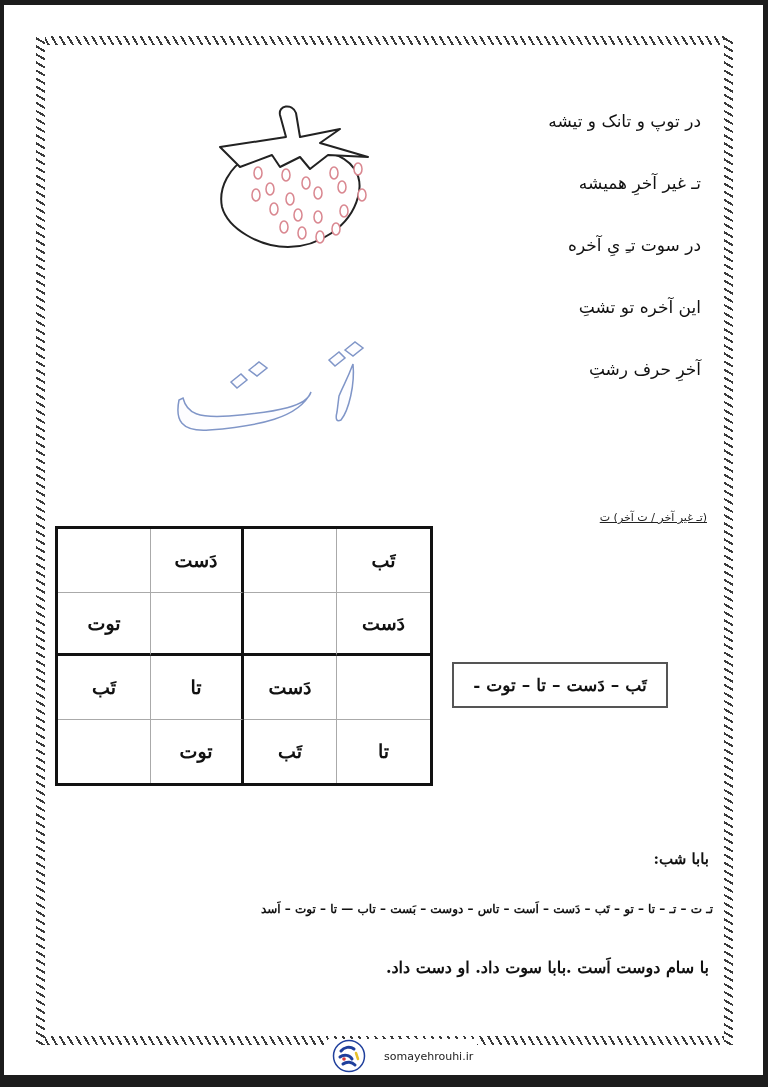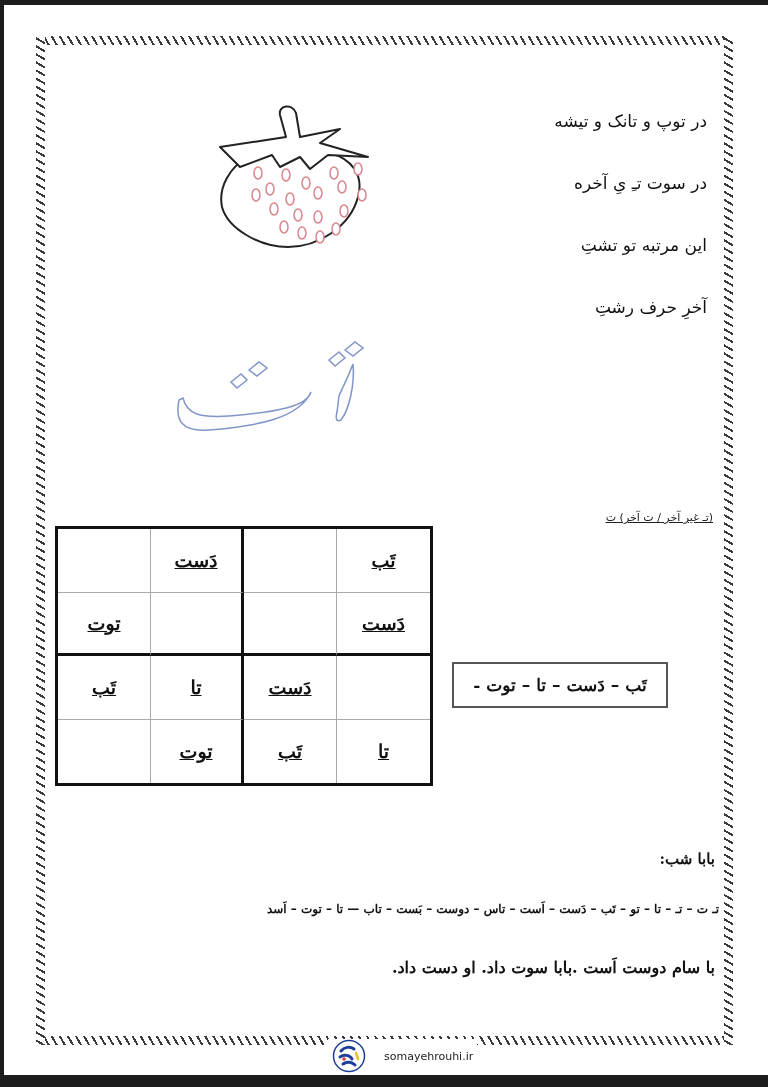--- a/index.html
+++ b/index.html
@@ -4,21 +4,20 @@
 <style>
   html, body { margin: 0; padding: 0; }
   body {
     width: 768px; height: 1087px; background: #1c1c1c;
     position: relative; overflow: hidden;
     font-family: "DejaVu Sans", sans-serif; color: #111;
   }
   .page {
     position: absolute; left: 4px; top: 5px; width: 759px; height: 1070px;
     background: #ffffff;
-    padding-left: 6px;
   }
   .frame {
     position: absolute; left: 32px; top: 31px; width: 697px; height: 1009px;
     box-sizing: border-box;
   }
   .frame .edge { position: absolute; }
   .edge.top, .edge.bottom {
     left: 0; right: 0; height: 9px;
     background: repeating-linear-gradient(60deg, #fff 0 3px, #3a3a3a 3px 5px, #fff 5px 7px);
   }
@@ -47,21 +46,21 @@
   }
 
   .grid {
     position: absolute; left: 51px; top: 521px; width: 378px; height: 260px;
     border: 3px solid #111; box-sizing: border-box;
     display: grid; grid-template-columns: repeat(4, 1fr); grid-template-rows: repeat(4, 1fr);
   }
   .cell {
     border-right: 1px solid #aaa; border-bottom: 1px solid #aaa;
     display: flex; align-items: center; justify-content: center;
-    font-family: "DejaVu Serif", serif; font-weight: bold; font-size: 19px; direction: rtl; text-decoration: underline;
+    font-family: "DejaVu Serif", serif; font-weight: bold; font-size: 19px; direction: rtl;
   }
   .cell.c2 { border-right: 3px solid #111; }
   .cell.c4 { border-right: none; }
   .cell.r2 { border-bottom: 3px solid #111; }
   .cell.r4 { border-bottom: none; }
 
   .word-box {
     position: absolute; left: 448px; top: 657px; width: 216px; height: 46px;
     border: 2px solid #555; box-sizing: border-box;
     display: flex; align-items: center; justify-content: center;
@@ -95,22 +94,23 @@
 <div class="page">
   <div class="frame">
     <div class="edge top"></div>
     <div class="edge bottom"></div>
     <div class="edge left"></div>
     <div class="edge right"></div>
   </div>
 
   <div class="poem">
     <div class="line">در توپ و تانک و تیشه</div>
+    <div class="line">تـ غیر آخرِ همیشه</div>
     <div class="line">در سوت تـِ یِ آخره</div>
-    <div class="line">این مرتبه تو تشتِ</div>
+    <div class="line">این آخره تو تشتِ</div>
     <div class="line">آخرِ حرف رشتِ</div>
   </div>
 
   <svg class="fruit" viewBox="0 0 172 156">
     <path d="M48 60 C30 70 18 90 22 110 C28 132 60 150 88 150 C118 150 150 130 158 100 C164 78 152 62 130 56 C110 50 70 50 48 60 Z" fill="#fff" stroke="#222" stroke-width="2"></path>
     <path d="M20 50 L60 44 L86 40 L80 18 C78 8 92 6 96 16 L100 40 L140 32 L120 46 L168 60 L128 58 L110 72 L100 60 L80 70 L72 58 L40 70 Z" fill="#fff" stroke="#222" stroke-width="2" stroke-linejoin="round"></path>
     <g fill="#fff" stroke="#d9868f" stroke-width="1.5">
       <ellipse cx="58" cy="76" rx="4" ry="6"></ellipse>
         <ellipse cx="86" cy="78" rx="4" ry="6"></ellipse>
       <ellipse cx="134" cy="76" rx="4" ry="6"></ellipse>

